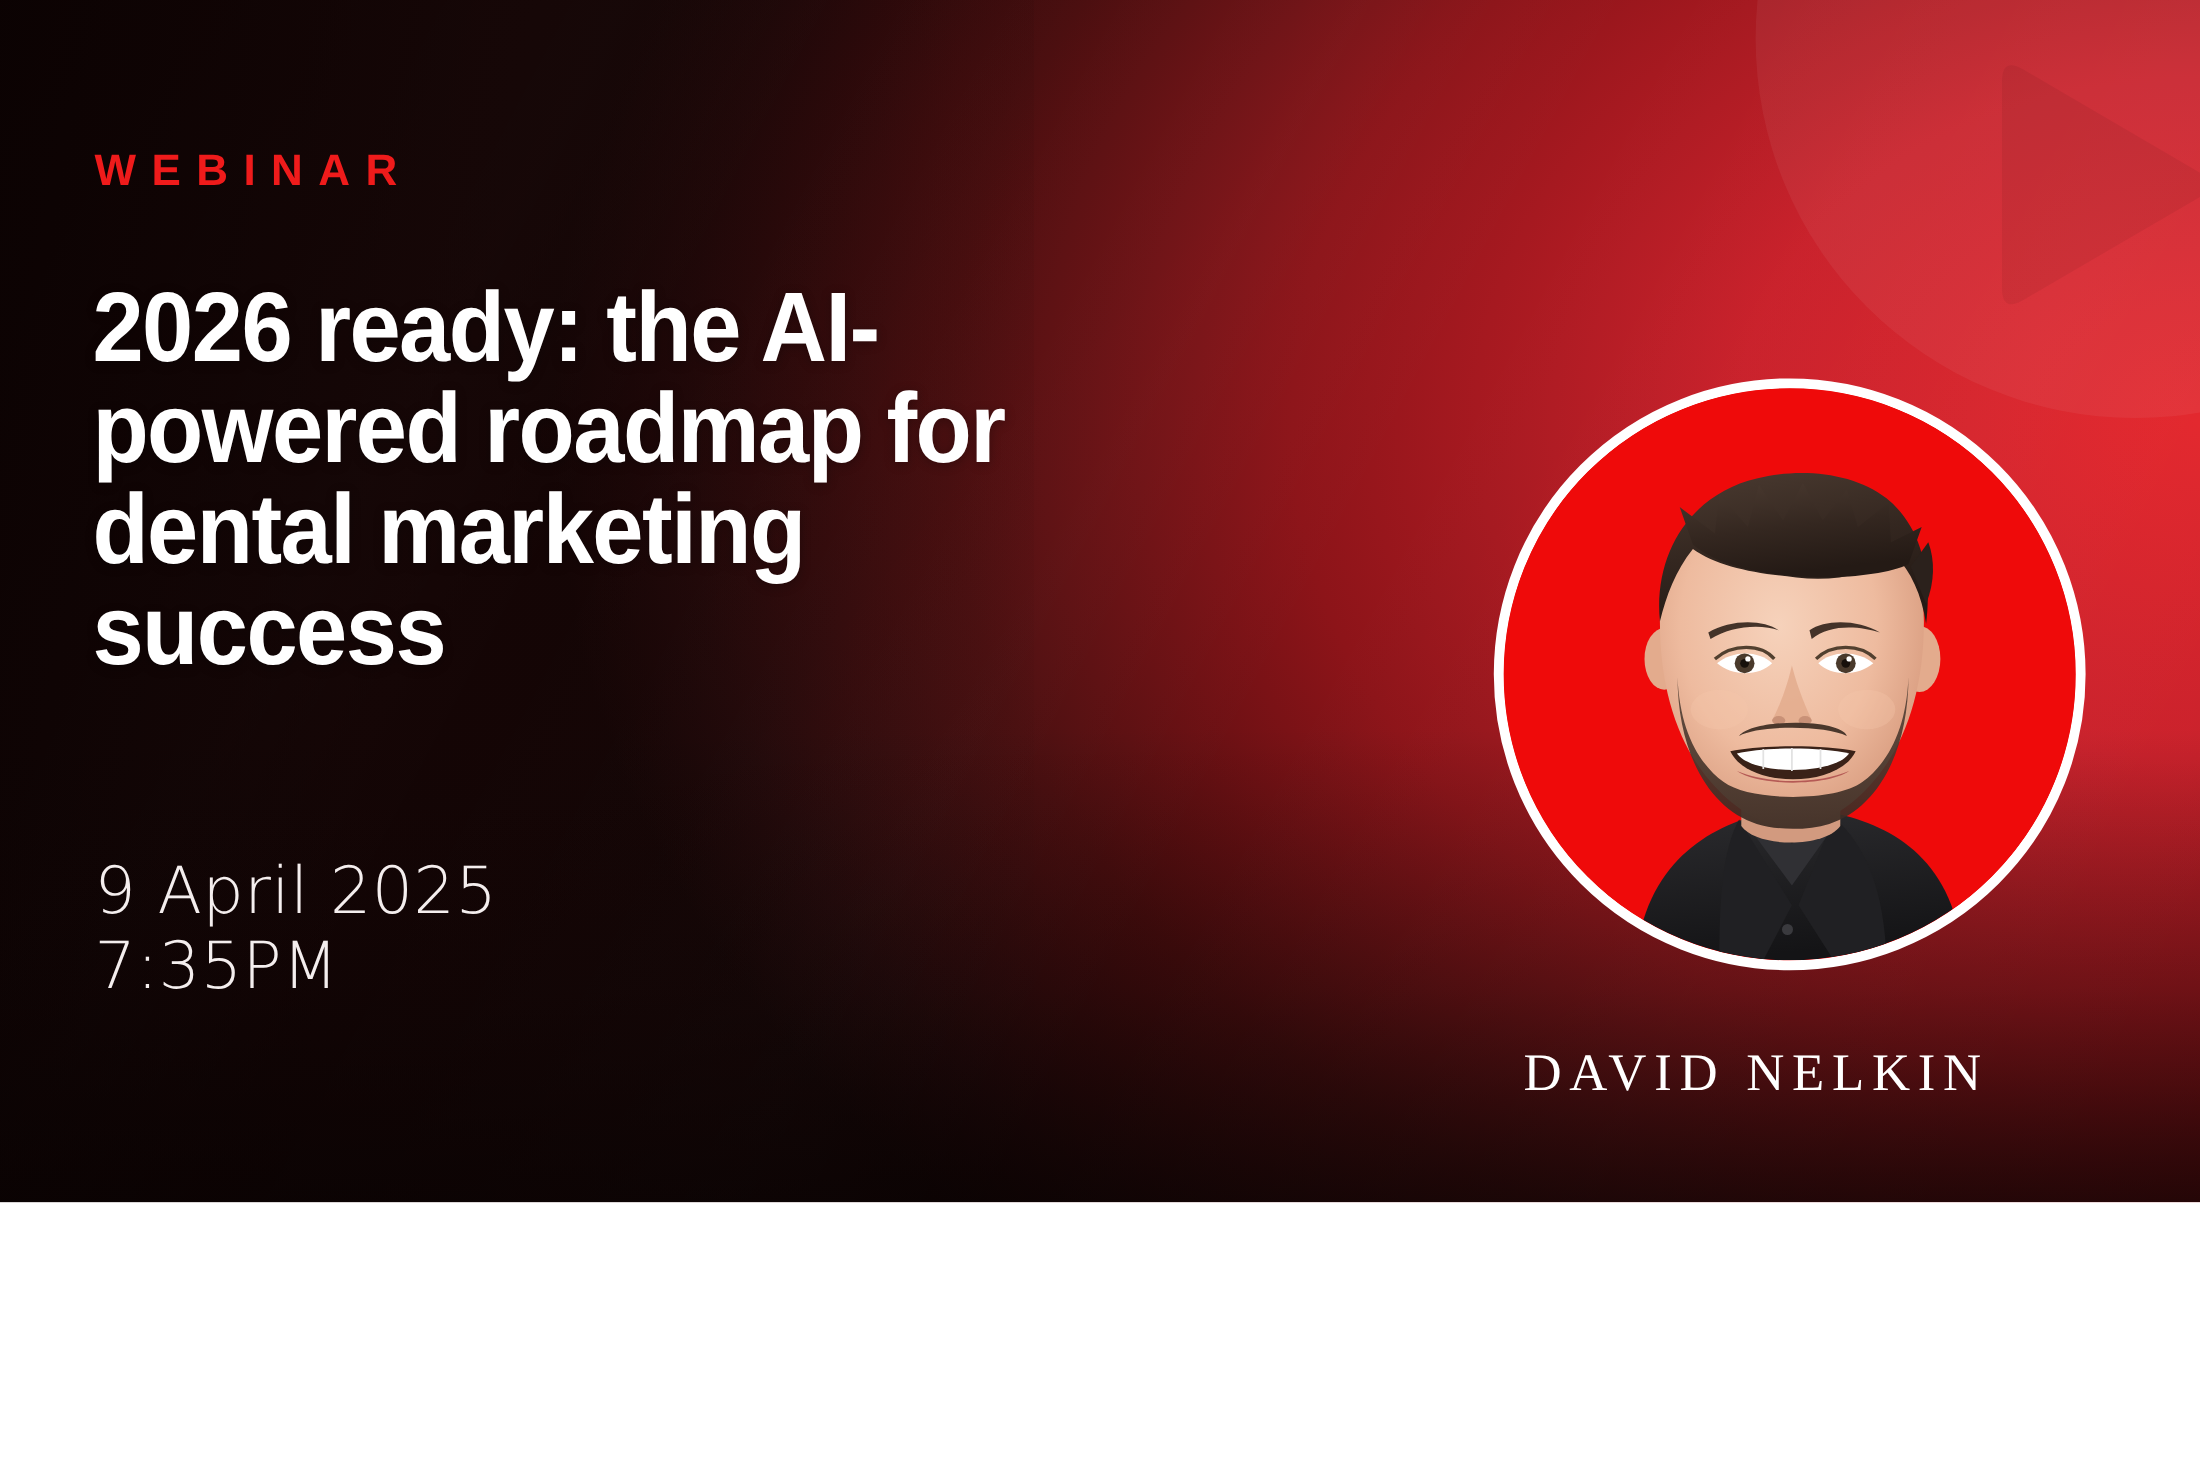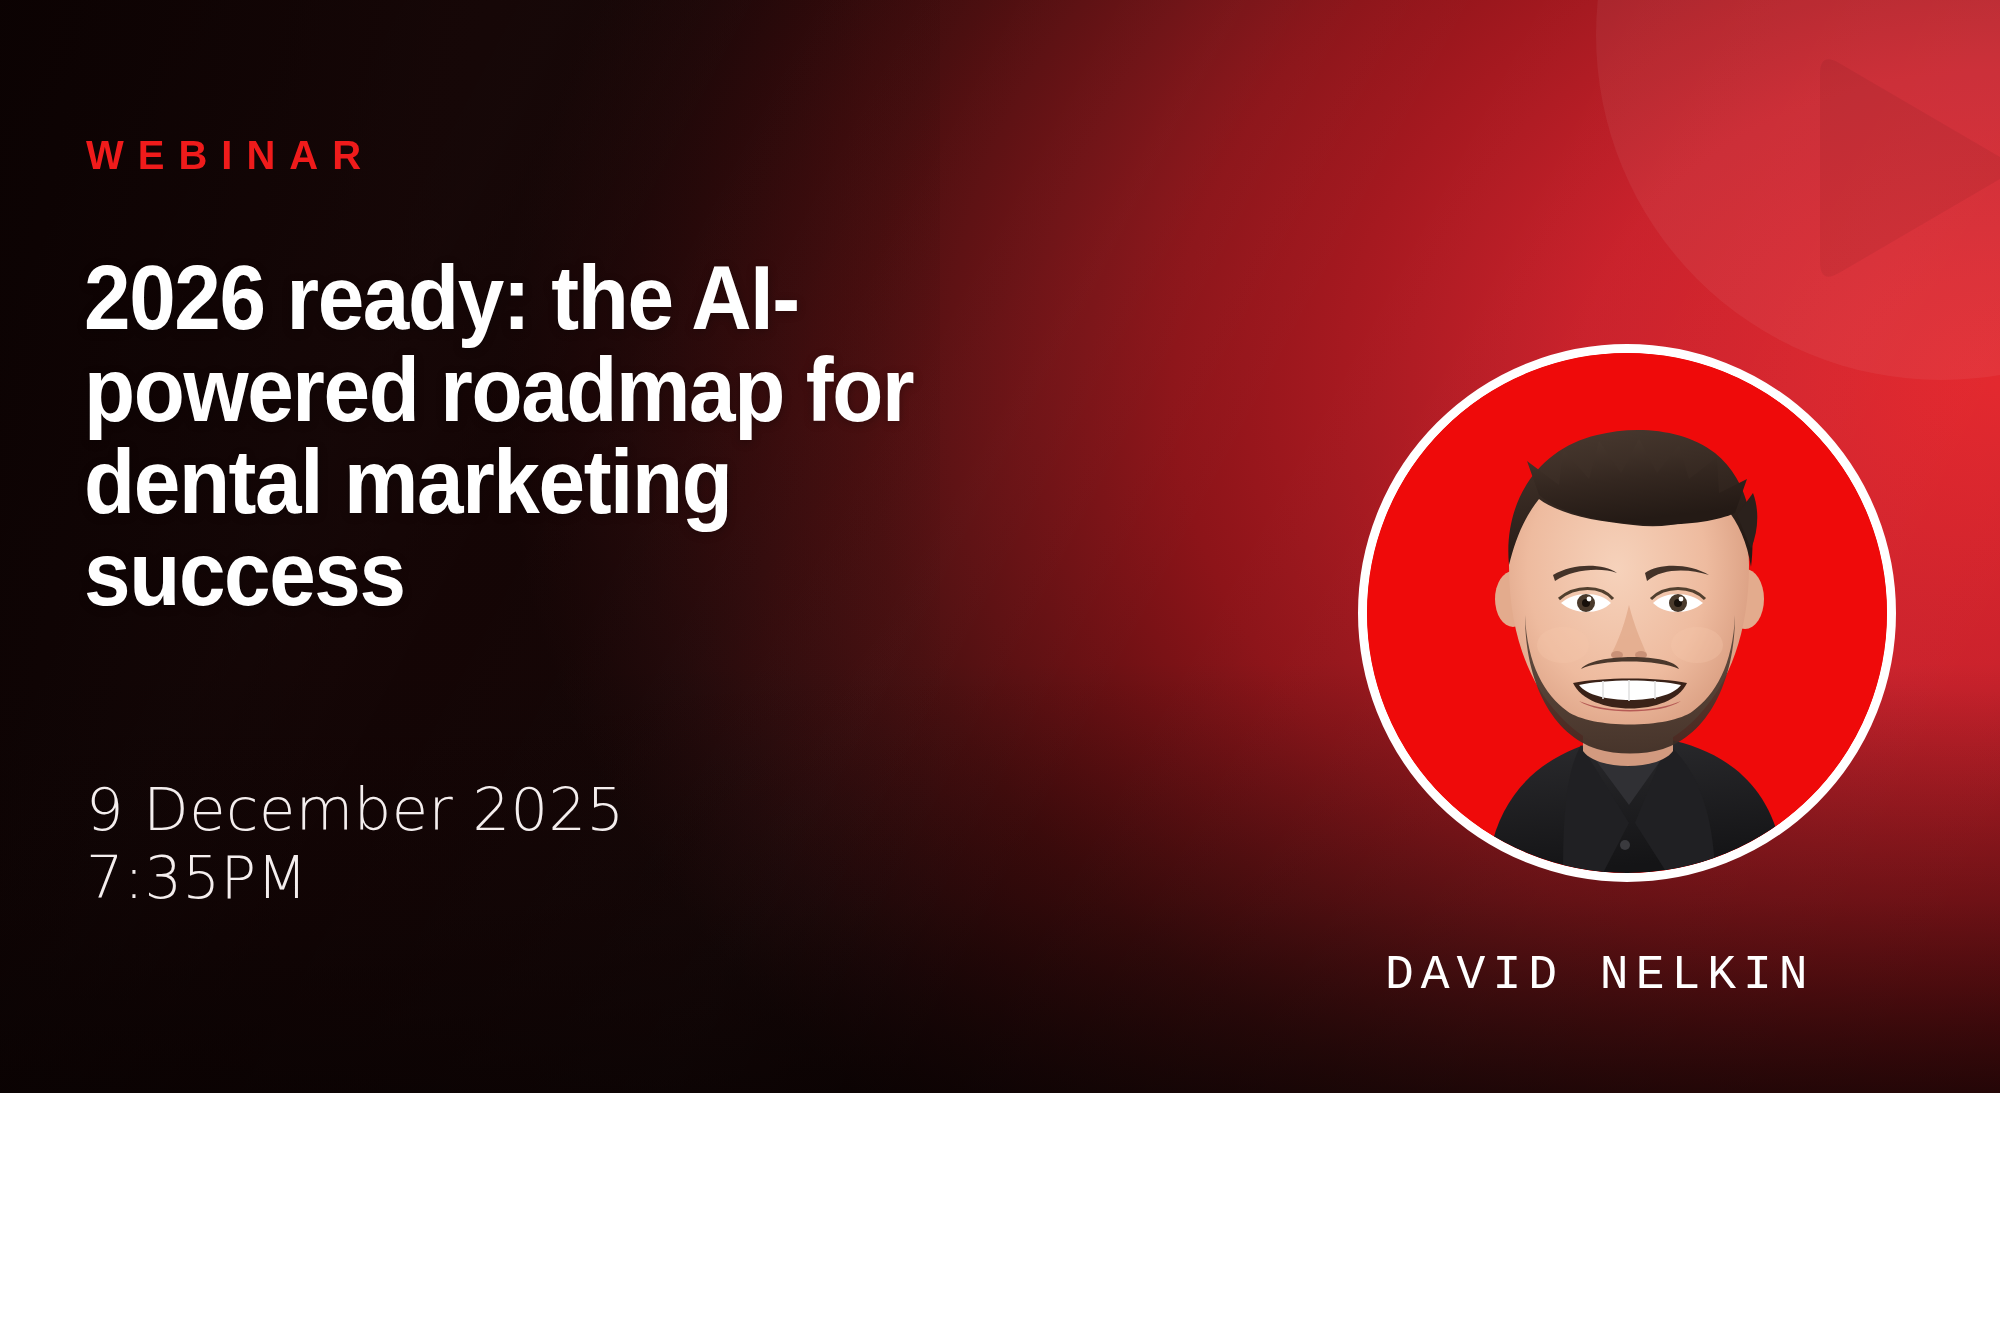--- a/index.html
+++ b/index.html
@@ -148,21 +148,21 @@
   }
   #speaker-photo svg { display: block; width: 100%; height: 100%; }
   #speaker-name {
     position: absolute;
     left: 1385px;
     top: 948px;
     font-size: 48px;
     letter-spacing: 7px;
     font-weight: 300;
     color: #ffffff;
-    font-family: Liberation Mono, monospace;
+    font-family: Liberation Serif, serif;
     white-space: nowrap;
   }
 
   
   #footer {
     position: absolute;
     left: 0;
     top: 1093px;
     width: 2000px;
     height: 240px;
@@ -184,21 +184,21 @@
       <svg viewBox="0 0 250 250" width="250" height="250" aria-hidden="true">
         <path d="M34 30 Q34 8 53 19 L214 113 Q233 124 214 135 L53 229 Q34 240 34 218 Z" fill="rgba(0,0,0,0.055)"></path>
       </svg>
     </div>
 
     <div id="eyebrow">WEBINAR</div>
 
     <h1 id="headline">2026 ready: the AI-powered roadmap for dental marketing success</h1>
 
     <div id="datetime">
-      <span class="line">9 December 2025</span>
+      <span class="line">9 April 2025</span>
       <span class="line">7:35PM</span>
     </div>
 
     <div id="speaker">
       <div id="speaker-ring">
         <div id="speaker-photo">
           <svg viewBox="0 0 520 520" preserveAspectRatio="xMidYMid slice" aria-hidden="true">
             <defs>
               <radialGradient id="skin" cx="45%" cy="42%" r="62%">
                 <stop offset="0%" stop-color="#f6d2bb"></stop>

